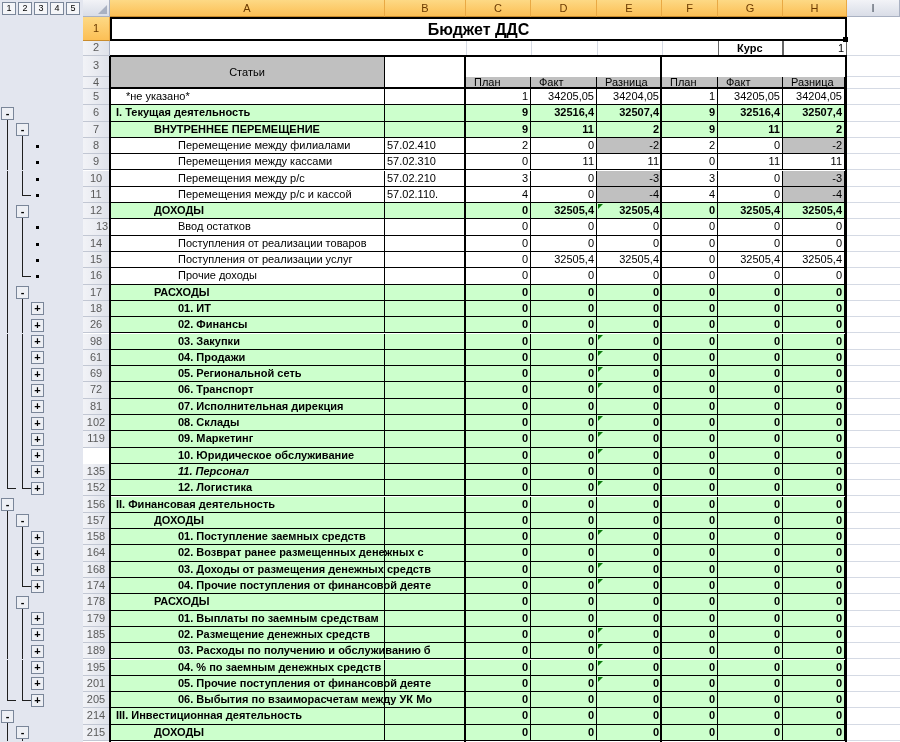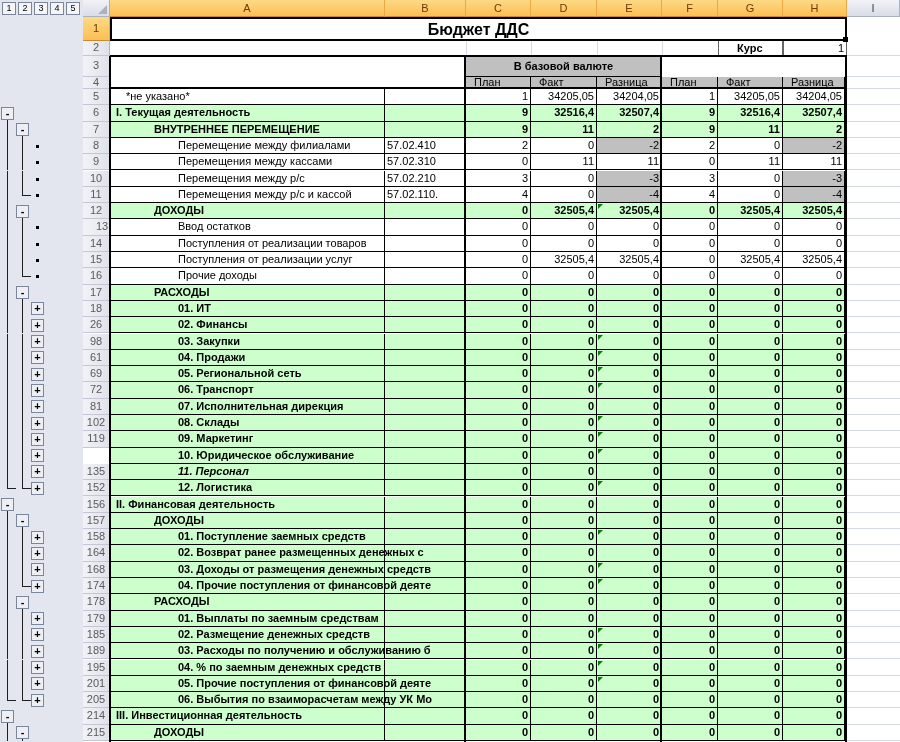--- a/index.html
+++ b/index.html
@@ -73,21 +73,21 @@
       <div class="abs rownum" style="left: 83px; top: 56px; width: 27px; height: 21px; line-height: 19px;">3</div>
       <div class="abs rownum" style="left: 83px; top: 77px; width: 27px; height: 12px; line-height: 10px;">4</div>
     </div>
 
   <div class="abs title-cell" style="left:110px;top:17px;width:737px;height:24px;">Бюджет ДДС</div>
   <div class="abs handle" style="left:843px;top:37px;width:5px;height:5px;"></div>
 
   <div class="abs kurs bold" style="left:718px;top:41px;width:65px;height:15px;padding-left:18px;line-height:14px;">Курс</div>
   <div class="abs kurs val" style="left:783px;top:41px;width:64px;height:15px;line-height:14px;text-align:right;">1</div>
 
-  <div class="abs hcell grp" style="left:466px;top:56px;width:196px;height:21px;line-height:20px;">В базовой валюте</div>
+  <div class="abs hcell" style="left:110px;top:56px;width:275px;height:33px;line-height:33px;">Статьи</div>
   <div id="subheads">
       <div class="abs hcell sub" style="left: 466px; top: 77px; width: 65px; height: 12px;">План</div>
       <div class="abs hcell sub" style="left: 531px; top: 77px; width: 66px; height: 12px;">Факт</div>
       <div class="abs hcell sub" style="left: 597px; top: 77px; width: 65px; height: 12px;">Разница</div>
       <div class="abs hcell sub" style="left: 662px; top: 77px; width: 56px; height: 12px;">План</div>
       <div class="abs hcell sub" style="left: 718px; top: 77px; width: 65px; height: 12px;">Факт</div>
       <div class="abs hcell sub" style="left: 783px; top: 77px; width: 62px; height: 12px;">Разница</div>
     </div>
 
   <div id="grid">

